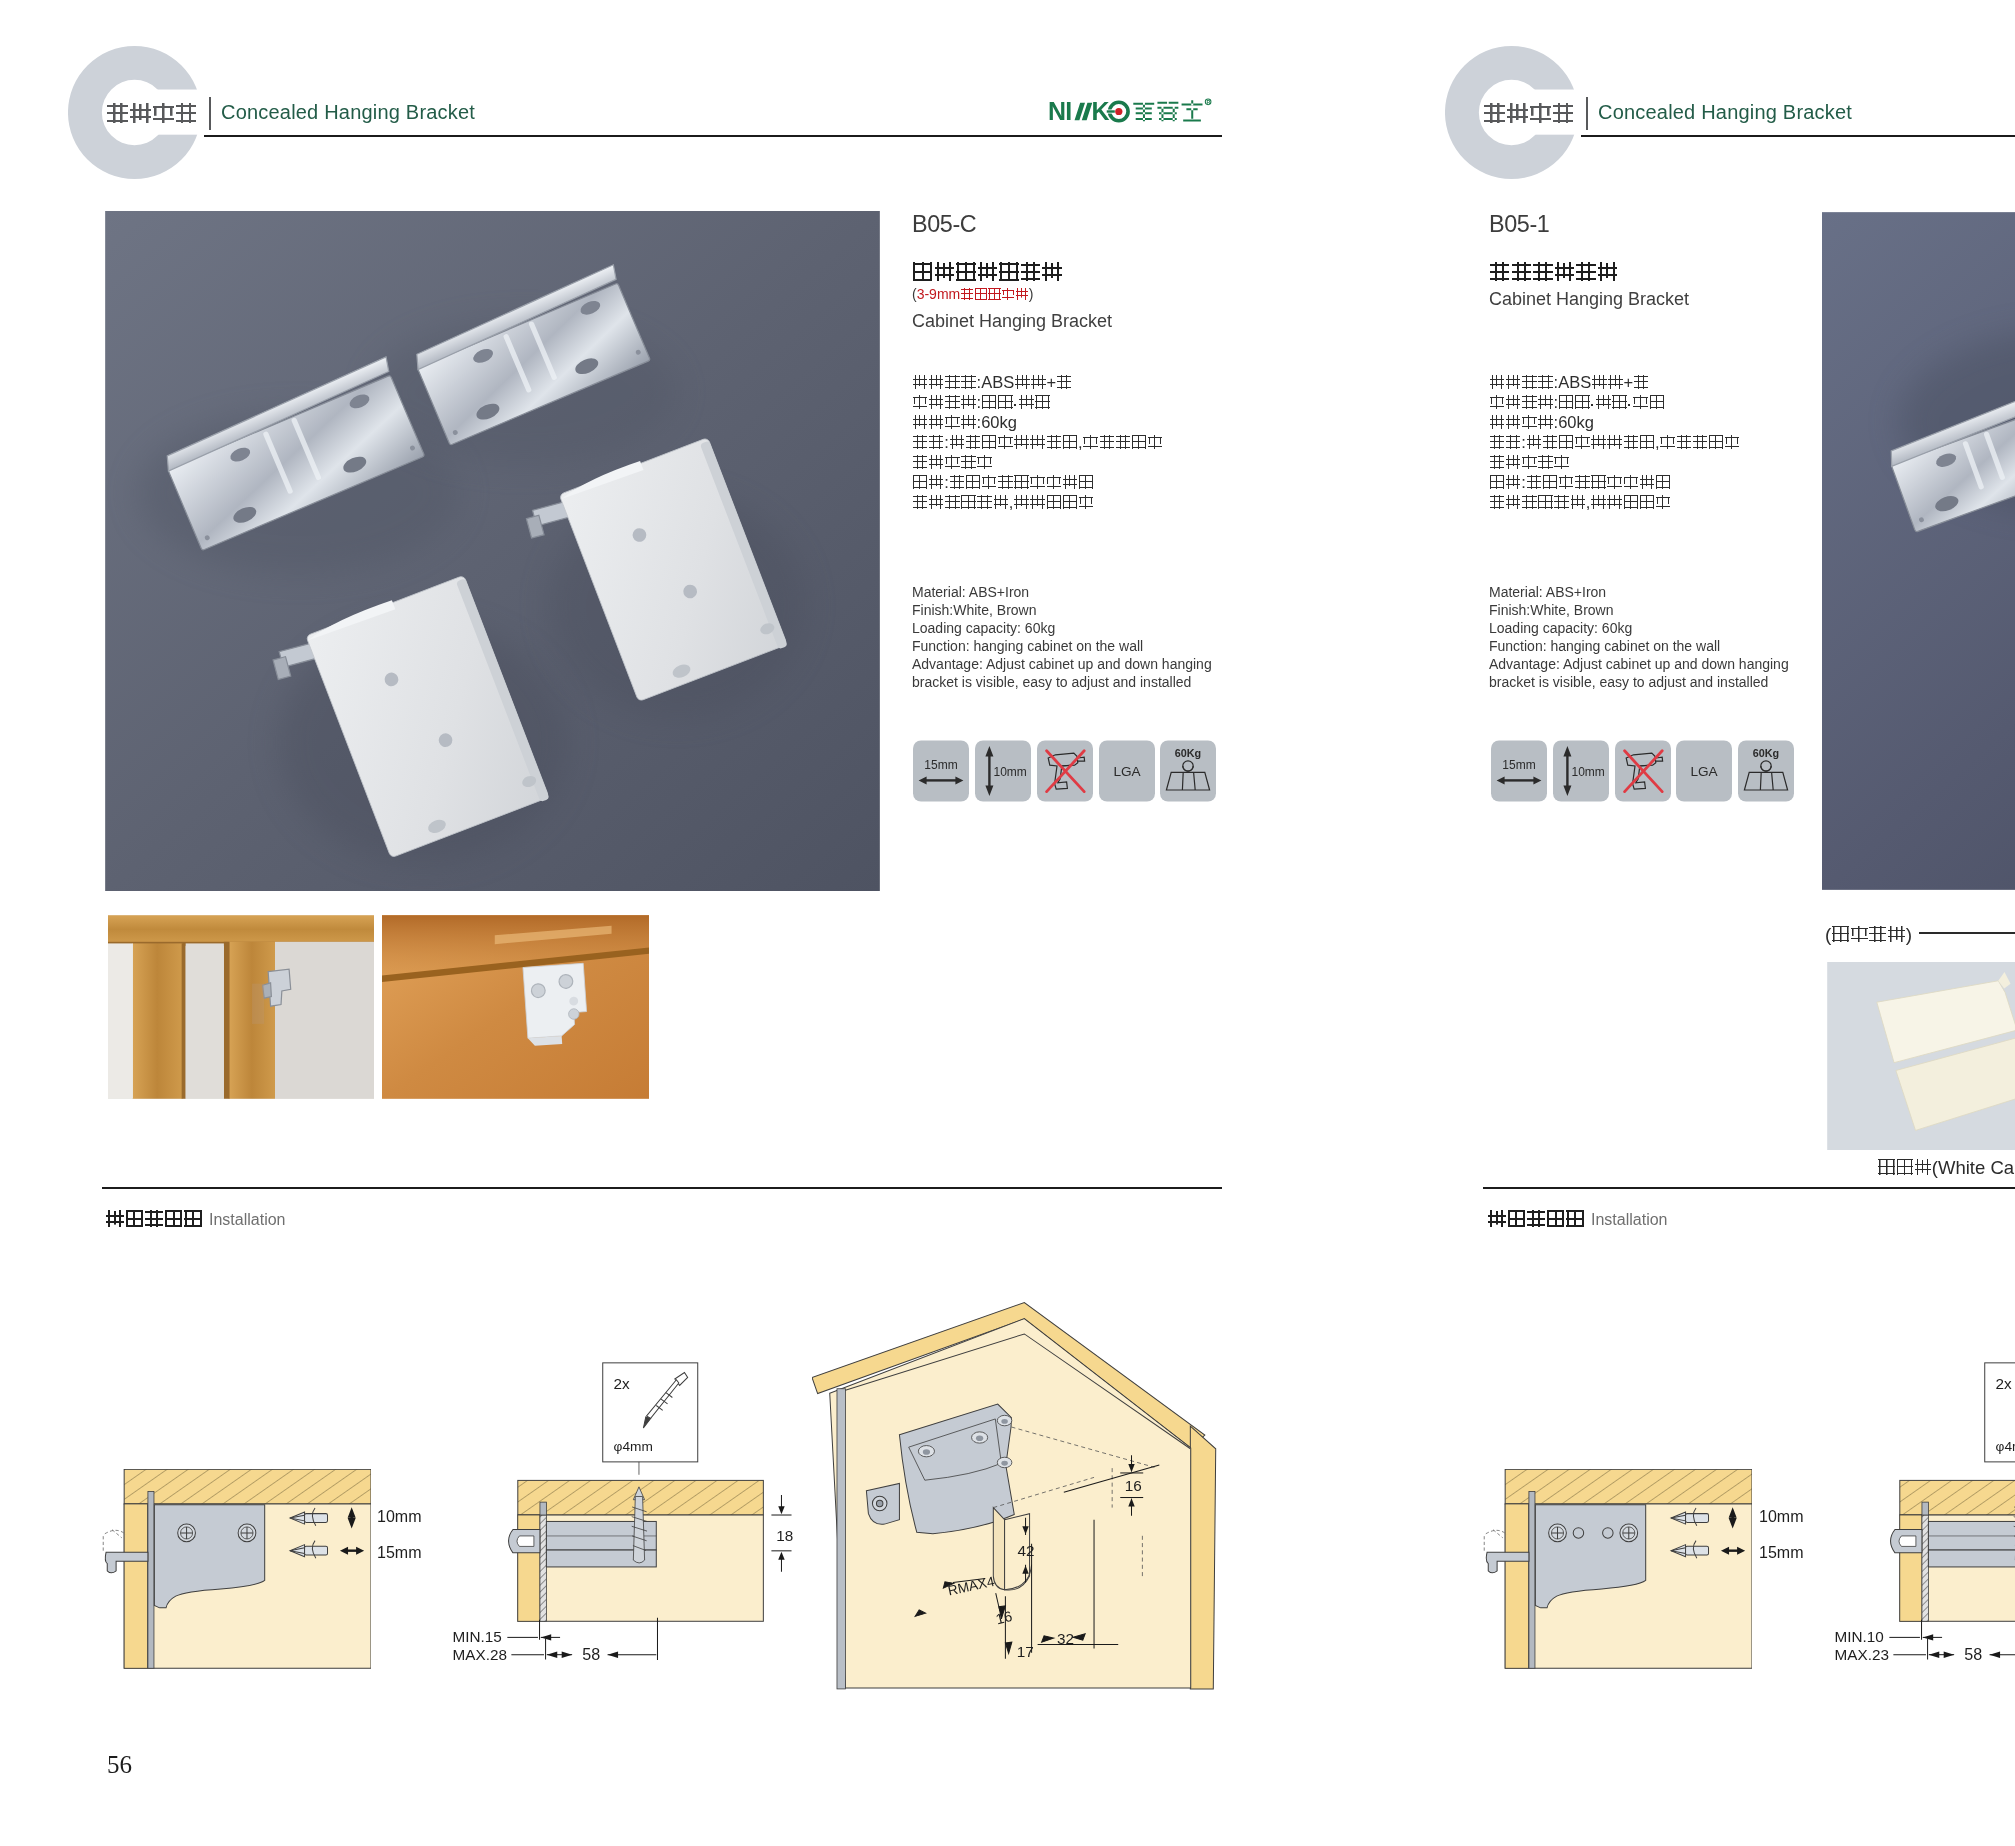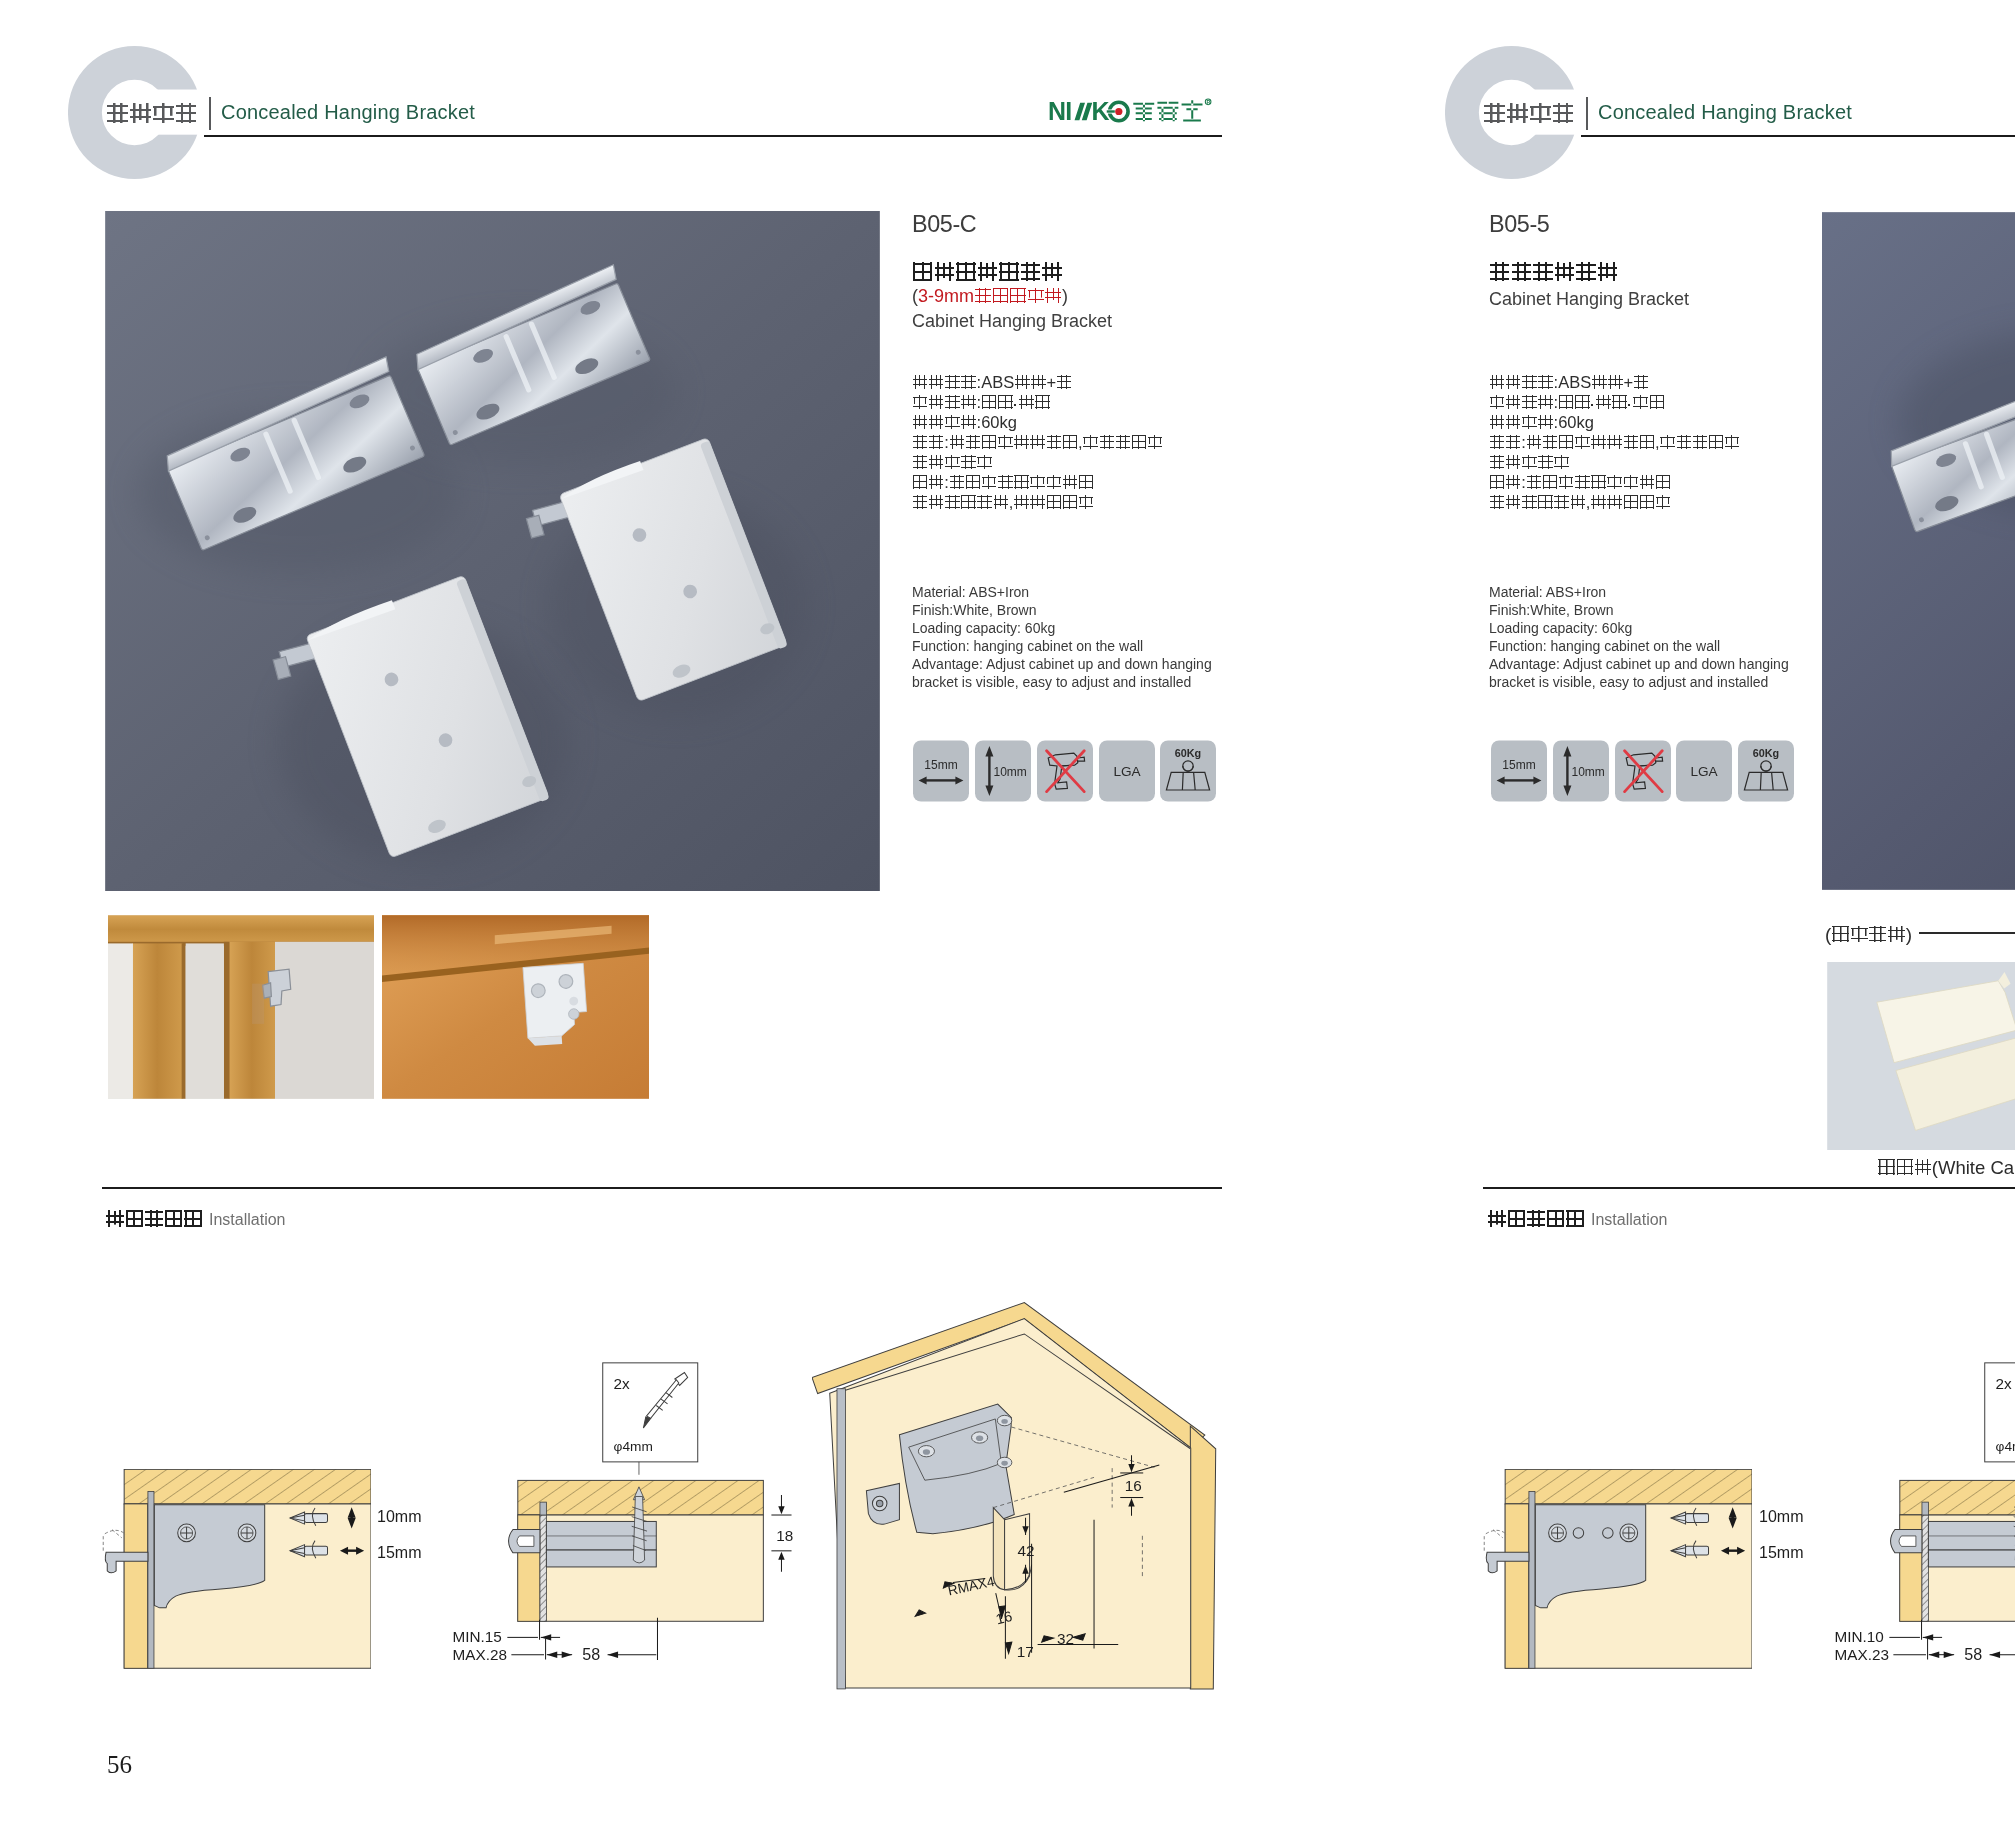--- a/index.html
+++ b/index.html
@@ -219,21 +219,21 @@
 <circle cx="58" cy="-38" r="18" fill="#b6bbc3"></circle>
 <ellipse cx="-55" cy="215" rx="23" ry="16" fill="#bfc4ca"></ellipse>
 <ellipse cx="140" cy="155" rx="20" ry="14" fill="#bfc4ca"></ellipse>
 </g>
 </svg>
 
 <div class="abs" style="left:912px;top:211px;font-size:23.4px;color:#3c3c3c;letter-spacing:-0.4px">B05-C</div>
 
 <div class="abs hv" style="left:912px;top:260px;font-size:22px;color:#1e1e1e;font-weight:bold"><i class="z zb"></i><i class="z zd"></i><i class="z zb"></i><i class="z zd"></i><i class="z zb"></i><i class="z za"></i><i class="z zd"></i></div>
 
-<div class="abs" style="left:912px;top:286px;font-size:18px;color:#3a3a3a">(<span style="color:#c2191f">3-9mm<i class="z za"></i><i class="z zb"></i><i class="z zb"></i><i class="z zc"></i><i class="z zd"></i></span>)</div>
+<div class="abs" style="left:912px;top:286px;font-size:14px;color:#3a3a3a">(<span style="color:#c2191f">3-9mm<i class="z za"></i><i class="z zb"></i><i class="z zb"></i><i class="z zc"></i><i class="z zd"></i></span>)</div>
 
 <div class="abs" style="left:912px;top:311px;font-size:18px;color:#3f3f3f">Cabinet Hanging Bracket</div>
 
 <div class="abs" style="left:912px;top:373px;font-size:16.5px;color:#2e2e2e">
     <div style="height:20px"><i class="z zd"></i><i class="z zd"></i><i class="z za"></i><i class="z za"></i>:ABS<i class="z zd"></i><i class="z zd"></i>+<i class="z za"></i></div>
     <div style="height:20px"><i class="z zc"></i><i class="z zd"></i><i class="z za"></i><i class="z zd"></i>:<i class="z zb"></i><i class="z zb"></i><i class="zp"></i><i class="z zd"></i><i class="z zb"></i></div>
     <div style="height:20px"><i class="z zd"></i><i class="z zd"></i><i class="z zc"></i><i class="z zd"></i>:60kg</div>
     <div style="height:20px"><i class="z za"></i><i class="z za"></i>:<i class="z zd"></i><i class="z za"></i><i class="z zb"></i><i class="z zc"></i><i class="z zd"></i><i class="z zd"></i><i class="z za"></i><i class="z zb"></i>,<i class="z zc"></i><i class="z za"></i><i class="z za"></i><i class="z zb"></i><i class="z zc"></i></div>
     <div style="height:20px"><i class="z za"></i><i class="z zd"></i><i class="z zc"></i><i class="z za"></i><i class="z zc"></i></div>
     <div style="height:20px"><i class="z zb"></i><i class="z zd"></i>:<i class="z za"></i><i class="z zb"></i><i class="z zc"></i><i class="z za"></i><i class="z zb"></i><i class="z zc"></i><i class="z zc"></i><i class="z zd"></i><i class="z zb"></i></div>
@@ -278,21 +278,21 @@
 <text x="70" y="89" font-size="34" fill="#2b2b2b" text-anchor="middle">LGA</text>
 </svg>
 <svg class="abs" style="left:1160px;top:740px" width="56" height="62" viewBox="0 0 140 153">
 <rect width="140" height="153" rx="20" fill="#b8bec4"></rect>
 <text x="70" y="42" font-size="27" fill="#2b2b2b" text-anchor="middle" font-weight="bold">60Kg</text>
 <circle cx="70" cy="64" r="13" fill="none" stroke="#2b2b2b" stroke-width="3"></circle>
 <path d="M57,64 a13,13 0 0 0 26,0" fill="none" stroke="#2b2b2b" stroke-width="3"></path>
 <path d="M28,80 L112,80 L124,124 L16,124 Z M58,80 L56,124 M84,80 L88,124" fill="none" stroke="#2b2b2b" stroke-width="3"></path>
 </svg>
 
-<div class="abs" style="left:1489px;top:211px;font-size:23.4px;color:#3c3c3c;letter-spacing:-0.4px">B05-5</div>
+<div class="abs" style="left:1489px;top:211px;font-size:23.4px;color:#3c3c3c;letter-spacing:-0.4px">B05-1</div>
 
 <div class="abs hv" style="left:1489px;top:260px;font-size:22px;color:#1e1e1e;font-weight:bold"><i class="z za"></i><i class="z za"></i><i class="z za"></i><i class="z zd"></i><i class="z za"></i><i class="z zd"></i></div>
 
 <div class="abs" style="left:1489px;top:289px;font-size:18px;color:#3f3f3f">Cabinet Hanging Bracket</div>
 
 <div class="abs" style="left:1489px;top:373px;font-size:16.5px;color:#2e2e2e">
     <div style="height:20px"><i class="z zd"></i><i class="z zd"></i><i class="z za"></i><i class="z za"></i>:ABS<i class="z zd"></i><i class="z zd"></i>+<i class="z za"></i></div>
     <div style="height:20px"><i class="z zc"></i><i class="z zd"></i><i class="z za"></i><i class="z zd"></i>:<i class="z zb"></i><i class="z zb"></i><i class="zp"></i><i class="z zd"></i><i class="z zb"></i><i class="zp"></i><i class="z zc"></i><i class="z zb"></i></div>
     <div style="height:20px"><i class="z zd"></i><i class="z zd"></i><i class="z zc"></i><i class="z zd"></i>:60kg</div>
     <div style="height:20px"><i class="z za"></i><i class="z za"></i>:<i class="z zd"></i><i class="z za"></i><i class="z zb"></i><i class="z zc"></i><i class="z zd"></i><i class="z zd"></i><i class="z za"></i><i class="z zb"></i>,<i class="z zc"></i><i class="z za"></i><i class="z za"></i><i class="z zb"></i><i class="z zc"></i></div>

